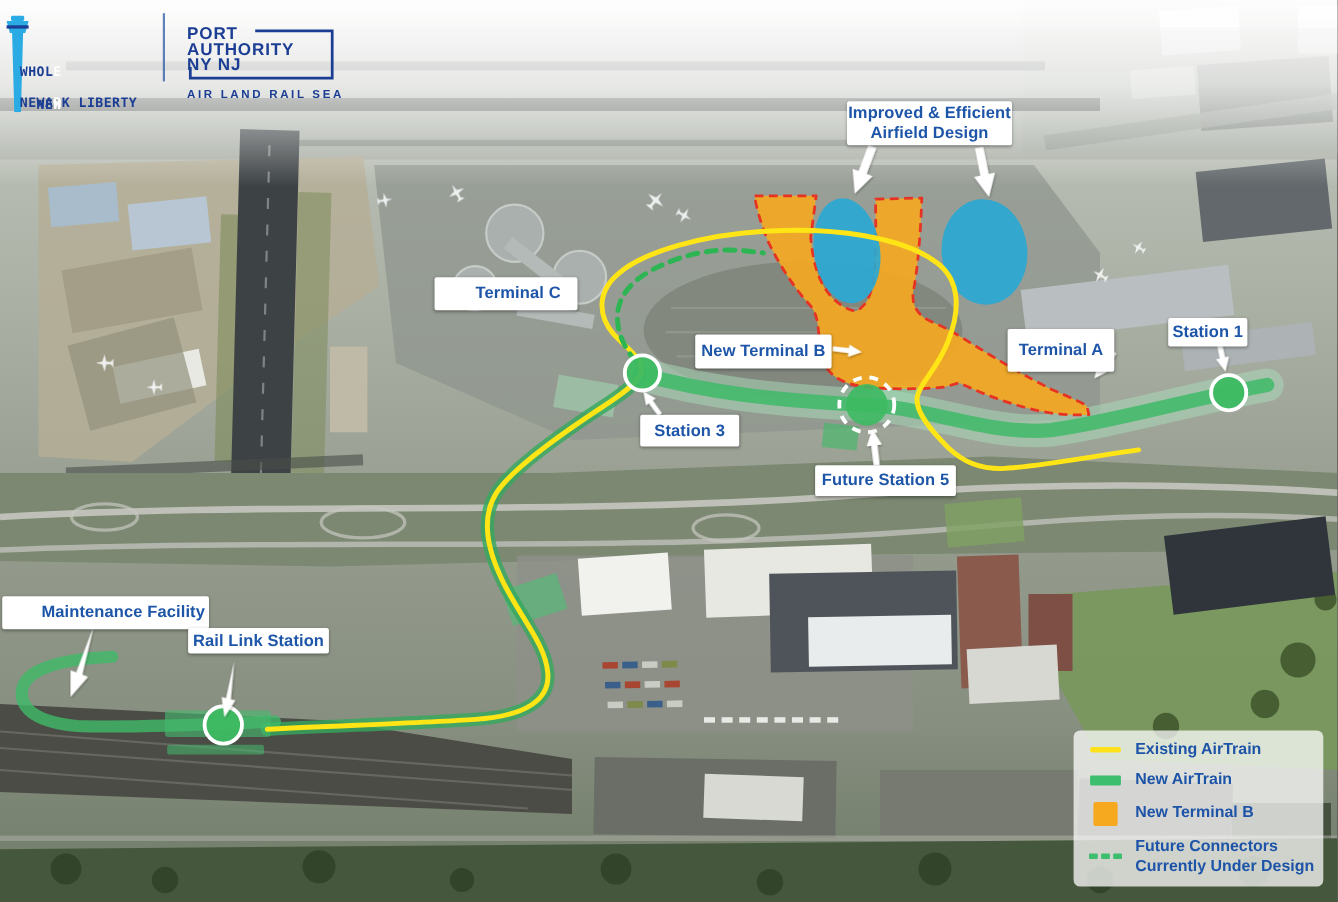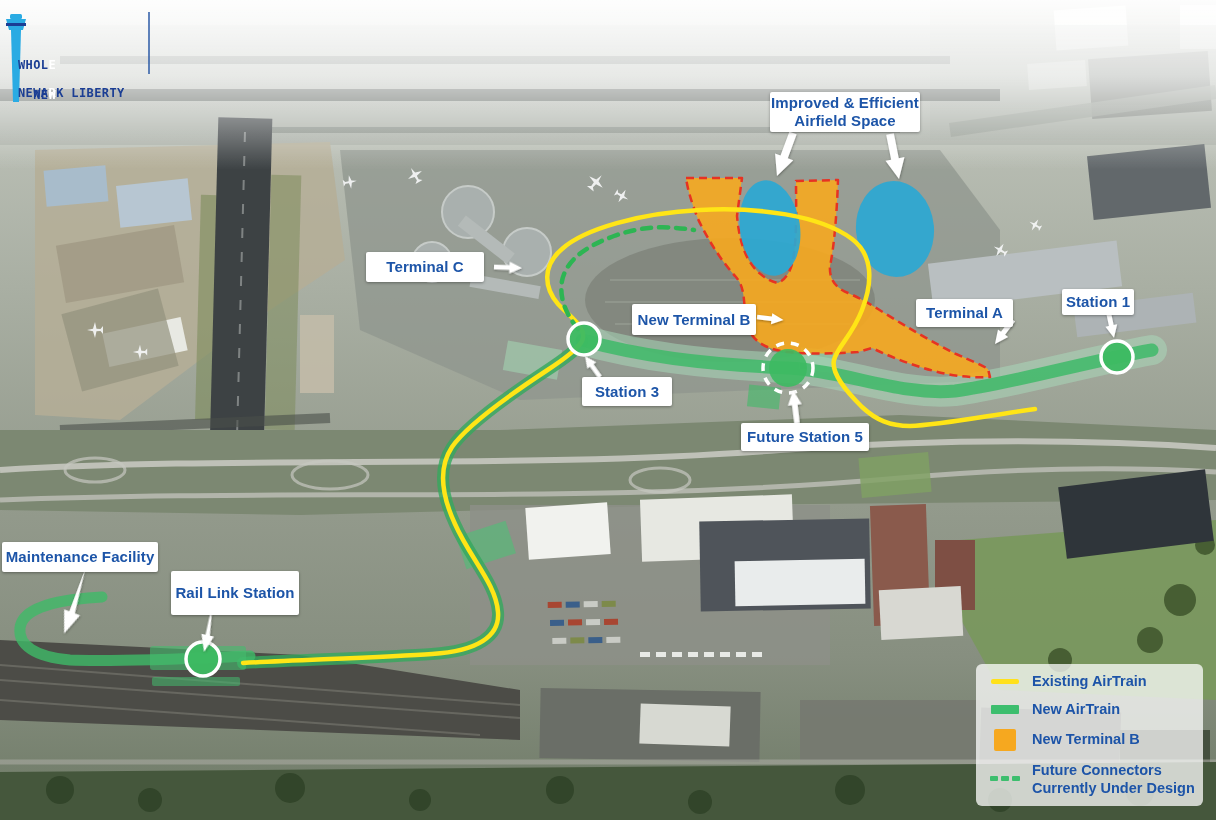--- a/index.html
+++ b/index.html
@@ -267,44 +267,44 @@
       <use href="#arrowShape" transform="translate(1108,310) rotate(-12.1) scale(0.75)"></use>
       <use href="#arrowShape" transform="translate(600,377) rotate(144.5) scale(0.68)"></use>
       <use href="#arrowShape" transform="translate(797,423) rotate(173.1) scale(0.87)"></use>
       <use href="#arrowLong" transform="translate(88,570) rotate(20.6) scale(1.13)"></use>
       <use href="#arrowLong" transform="translate(215,602) rotate(12.4) scale(0.85)"></use>
     </g>
   </svg>
 
   <div class="map-label" style="left:770px;top:92px;width:150px;height:40px;">
     <span>Improved &amp; Efficient</span>
-    <span>Airfield Space</span>
-  </div>
-  <div class="map-label" style="left:366px;top:252px;width:118px;height:30px;">
+    <span>Airfield Design</span>
+  </div>
+  <div class="map-label" style="left:395px;top:252px;width:108px;height:30px;padding-left:22px;">
     <span>Terminal C</span>
   </div>
   <div class="map-label" style="left:632px;top:304px;width:124px;height:31px;">
     <span>New Terminal B</span>
   </div>
-  <div class="map-label" style="left:916px;top:299px;width:97px;height:28px;">
+  <div class="map-label" style="left:916px;top:299px;width:97px;height:39px;">
     <span>Terminal A</span>
   </div>
   <div class="map-label" style="left:1062px;top:289px;width:72px;height:26px;">
     <span>Station 1</span>
   </div>
   <div class="map-label" style="left:582px;top:377px;width:90px;height:29px;text-align:center;">
     <span>Station 3</span>
   </div>
   <div class="map-label" style="left:741px;top:423px;width:128px;height:28px;">
     <span>Future Station 5</span>
   </div>
-  <div class="map-label" style="left:2px;top:542px;width:156px;height:30px;">
+  <div class="map-label" style="left:2px;top:542px;width:156px;height:30px;padding-left:32px;">
     <span>Maintenance Facility</span>
   </div>
-  <div class="map-label" style="left:171px;top:571px;width:128px;height:44px;">
+  <div class="map-label" style="left:171px;top:571px;width:128px;height:23px;">
     <span>Rail Link Station</span>
   </div>
 
   <div class="legend">
     <div class="legend-row">
       <div class="legend-swatch-col">
           <span class="sw-line" style="background-color: rgb(255, 225, 26);"></span>
         </div>
       <div class="legend-label">Existing AirTrain</div>
     </div>
@@ -340,14 +340,25 @@
       <rect x="6" y="9" width="20" height="3" fill="#1b3e94"></rect>
       <polygon points="11,16 21,16 19,88 13,88" fill="#2aabe3"></polygon>
     </svg>
     <div class="ewr-line ewr-l1"><span>WHOL</span><span class="tw">E</span><span></span></div>
     <div class="ewr-line ewr-l2"><span>NE</span><span class="tw">W</span><span></span></div>
     <div class="ewr-line ewr-l3"><span>NEWA</span><span class="tw">R</span><span>K LIBERTY</span></div>
   </div>
 
   <div class="logo-divider"></div>
 
+  <div class="pa-logo">
+    <svg class="pa-box" width="145" height="56" viewBox="0 0 145 56">
+      <path d="M64,6 H134 V49 H5 V39" fill="none" stroke="#1b3e94" stroke-width="2.5"></path>
+    </svg>
+    <div class="pa-text">
+      <div>PORT</div>
+      <div>AUTHORITY</div>
+      <div>NY NJ</div>
+    </div>
+    <div class="pa-tagline">AIR LAND RAIL SEA</div>
+  </div>
 
 </div>
 
 </body></html>

